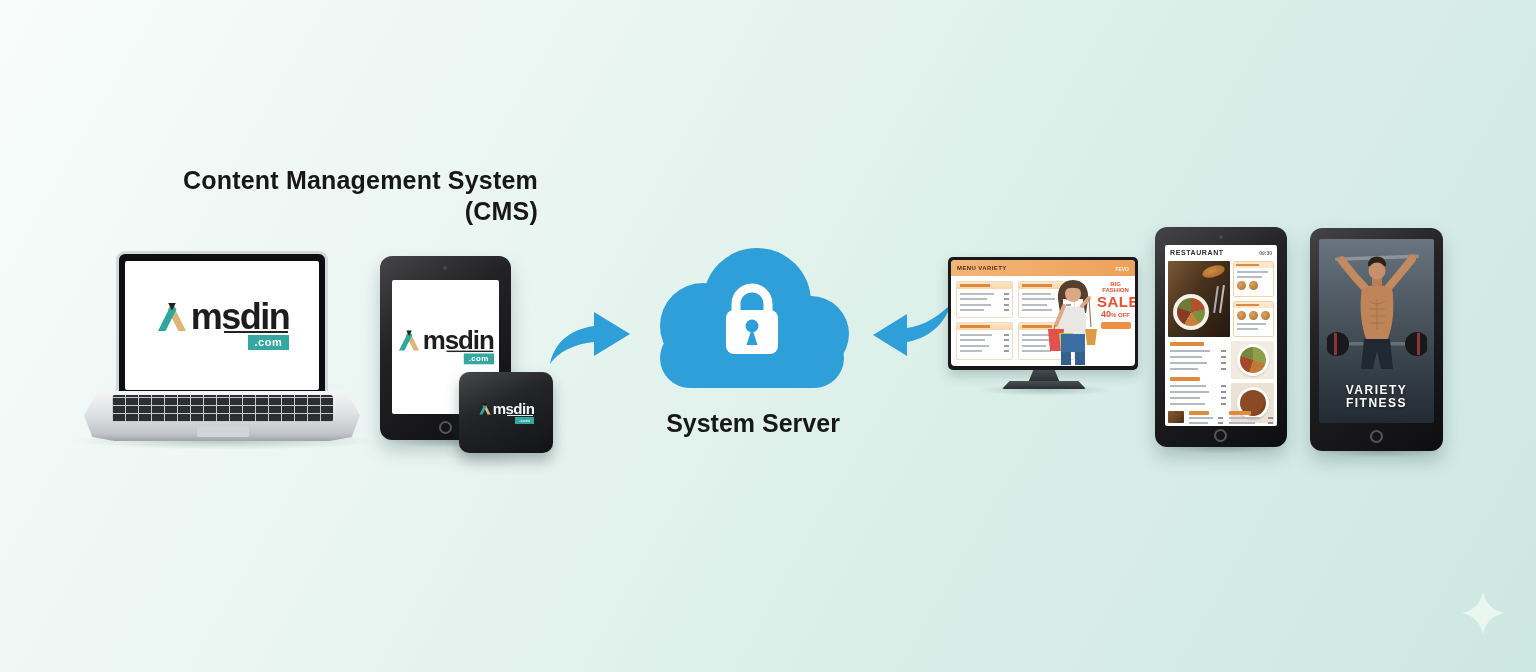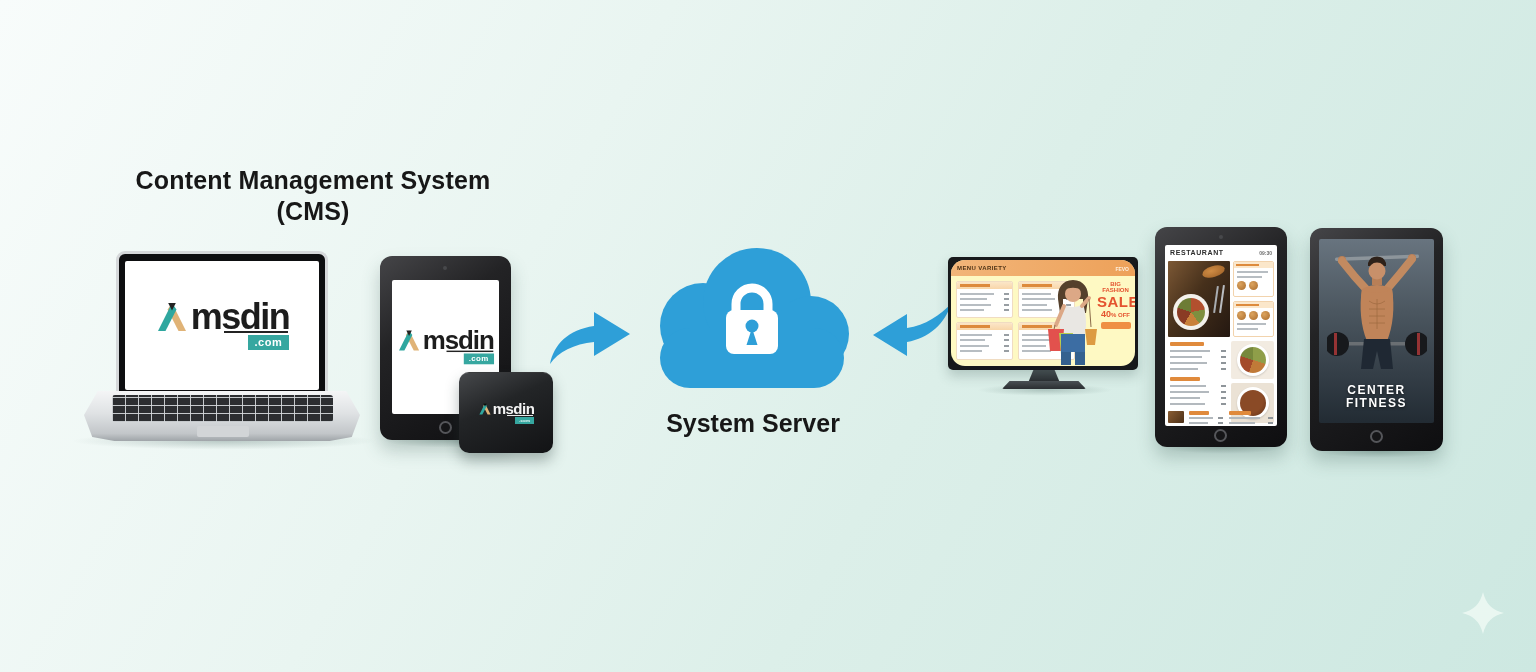--- a/index.html
+++ b/index.html
@@ -2,21 +2,21 @@
 <html><head>
 <meta charset="utf-8">
 <style>
   html,body{margin:0;padding:0;}
   body{font-family:"Liberation Sans",sans-serif;}
   .canvas{position:relative;width:1536px;height:672px;overflow:hidden;
     background:linear-gradient(120deg,#f8fcfb 0%,#e9f5f1 35%,#dcefe9 60%,#cde8e1 100%);}
   .abs{position:absolute;}
 
   
-  .h-title{position:absolute;font-size:25px;font-weight:600;color:#171717;text-align:center;line-height:31px;letter-spacing:.2px;}
+  .h-title{position:absolute;font-size:25px;font-weight:600;color:#171717;text-align:right;line-height:31px;letter-spacing:.2px;}
 
   
   .amsdin{display:flex;flex-direction:column;align-items:flex-end;}
   .amsdin-row{display:flex;align-items:flex-end;gap:2px;}
   .amsdin-a{width:34px;height:30px;}
   .amsdin-text{font-size:36px;font-weight:800;color:#1d1d1d;letter-spacing:-1.5px;line-height:30px;position:relative;}
   .amsdin-text::after{content:'';position:absolute;left:34%;right:1px;bottom:-1px;height:2px;background:#232323;}
   .amsdin-badge{background:#36a7a0;color:#fff;font-size:11px;font-weight:700;padding:1px 7px 2px;margin-top:3px;letter-spacing:.5px;}
   .scale72{transform:scale(.72);transform-origin:center;}
   
@@ -56,21 +56,21 @@
     background:linear-gradient(155deg,#46484b 0%,#232527 40%,#121315 100%);
     border-top:1px solid rgba(255,255,255,.14);box-shadow:0 8px 14px rgba(40,60,56,.35);
     display:flex;align-items:center;justify-content:center;}
 
   
   .cloud-label{position:absolute;left:628px;top:409px;width:250px;text-align:center;font-size:25px;font-weight:600;color:#171717;}
 
   
   .mon-frame{position:absolute;left:948px;top:257px;width:190px;height:113px;background:#17191b;border-radius:5px;
     box-shadow:0 6px 12px rgba(55,85,80,.25);}
-  .mon-screen{position:absolute;left:3px;top:3px;right:3px;bottom:4px;background:#fef9c3;border-radius:14px;overflow:hidden;}
+  .mon-screen{position:absolute;left:3px;top:3px;right:3px;bottom:4px;background:#ffffff;border-radius:4px;overflow:hidden;}
   .mon-neck{position:absolute;left:1028px;top:369px;width:32px;height:14px;
     background:linear-gradient(180deg,#484d52,#26292c);clip-path:polygon(18% 0,82% 0,100% 100%,0 100%);}
   .mon-base{position:absolute;left:1002px;top:381px;width:84px;height:8px;border-radius:2px;
     background:linear-gradient(180deg,#4b5155,#2b2f32);clip-path:polygon(9% 0,91% 0,100% 100%,0 100%);}
   .mon-head{position:absolute;left:0;top:0;right:0;height:16px;background:linear-gradient(90deg,#f2b579,#eda159);}
   .mon-head-left{position:absolute;left:6px;top:5px;font-size:6px;font-weight:800;color:#4c3115;letter-spacing:.4px;}
   .mon-head-right{position:absolute;right:6px;top:6px;font-size:5px;font-weight:700;color:#fff7ea;opacity:.9;}
   .m-panel{position:absolute;background:#fff;border:1px solid #f0dcc2;border-radius:2px;box-sizing:border-box;overflow:hidden;}
   .m-ph{height:7px;background:linear-gradient(180deg,#fbe6c8,#f8d6a9);display:flex;align-items:center;}
   .m-pt{display:block;width:55%;height:2.5px;background:#dd8a3c;margin-left:3px;}
@@ -449,21 +449,21 @@
         <path d="M35,46 C32,64 34,84 40,98 L60,98 C66,84 68,64 65,46 Q50,54 35,46 Z" fill="#c08459"></path>
         <path d="M42,58 Q50,64 58,58 M42,66 H58 M42,73 H58 M42,80 H58 M50,56 V86" stroke="#9e6a40" stroke-width="1" fill="none" opacity=".7"></path>
         <rect x="2" y="99" width="96" height="3.5" fill="#6a6f73"></rect>
         <path d="M37,96 L63,96 L66,126 L54,126 L50,108 L46,126 L34,126 Z" fill="#1f2833"></path>
         <circle cx="10" cy="101" r="12" fill="#17191c"></circle>
         <rect x="7" y="90" width="3" height="22" fill="#b5393b" opacity=".8"></rect>
         <circle cx="90" cy="101" r="12" fill="#17191c"></circle>
         <rect x="90" y="90" width="3" height="22" fill="#b5393b" opacity=".8"></rect>
       </svg>
       <div class="fit-text">
-        <div>CENTER</div>
+        <div>VARIETY</div>
         <div>FITNESS</div>
       </div>
     </div>
     <div class="tab-home" style="left:60px;top:202px;"></div>
   </div>
 
   <svg class="abs" style="left:1461px;top:591px;" width="44" height="44" viewBox="0 0 44 44">
     <path d="M22,1 C25,13 31,19 43,22 C31,25 25,31 22,43 C19,31 13,25 1,22 C13,19 19,13 22,1 Z" fill="#ecf8f3" opacity=".9"></path>
   </svg>
 

